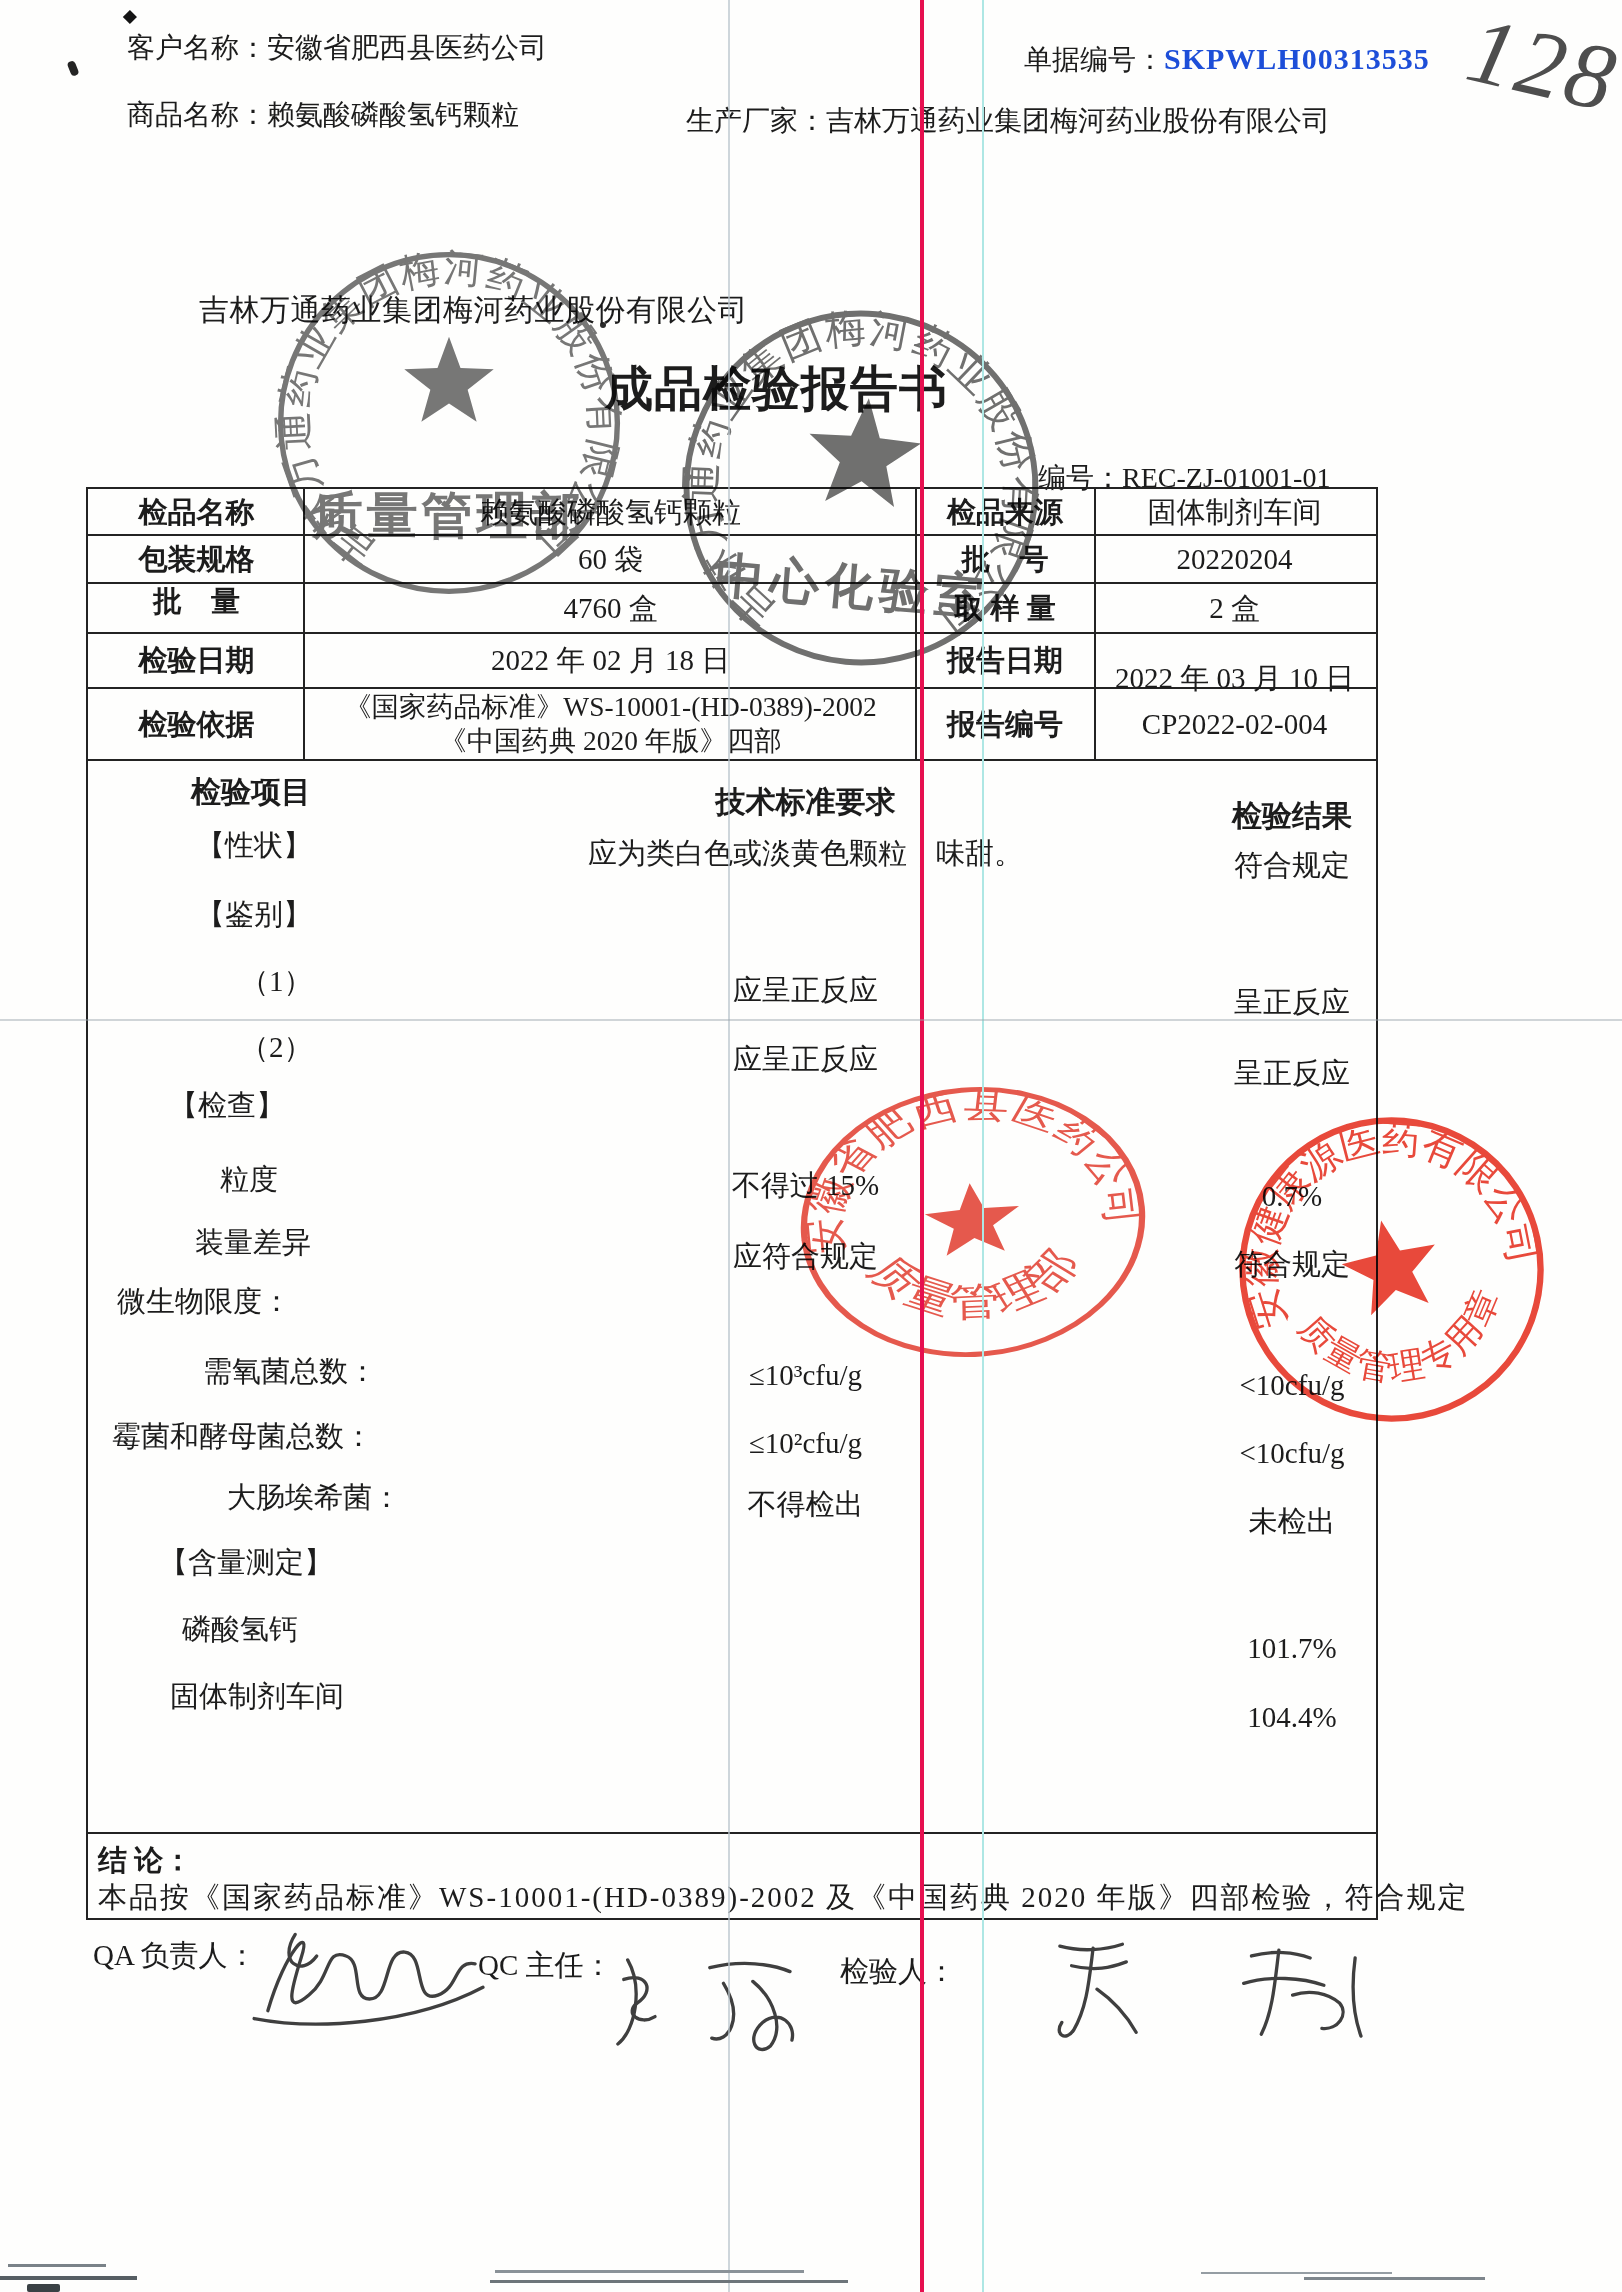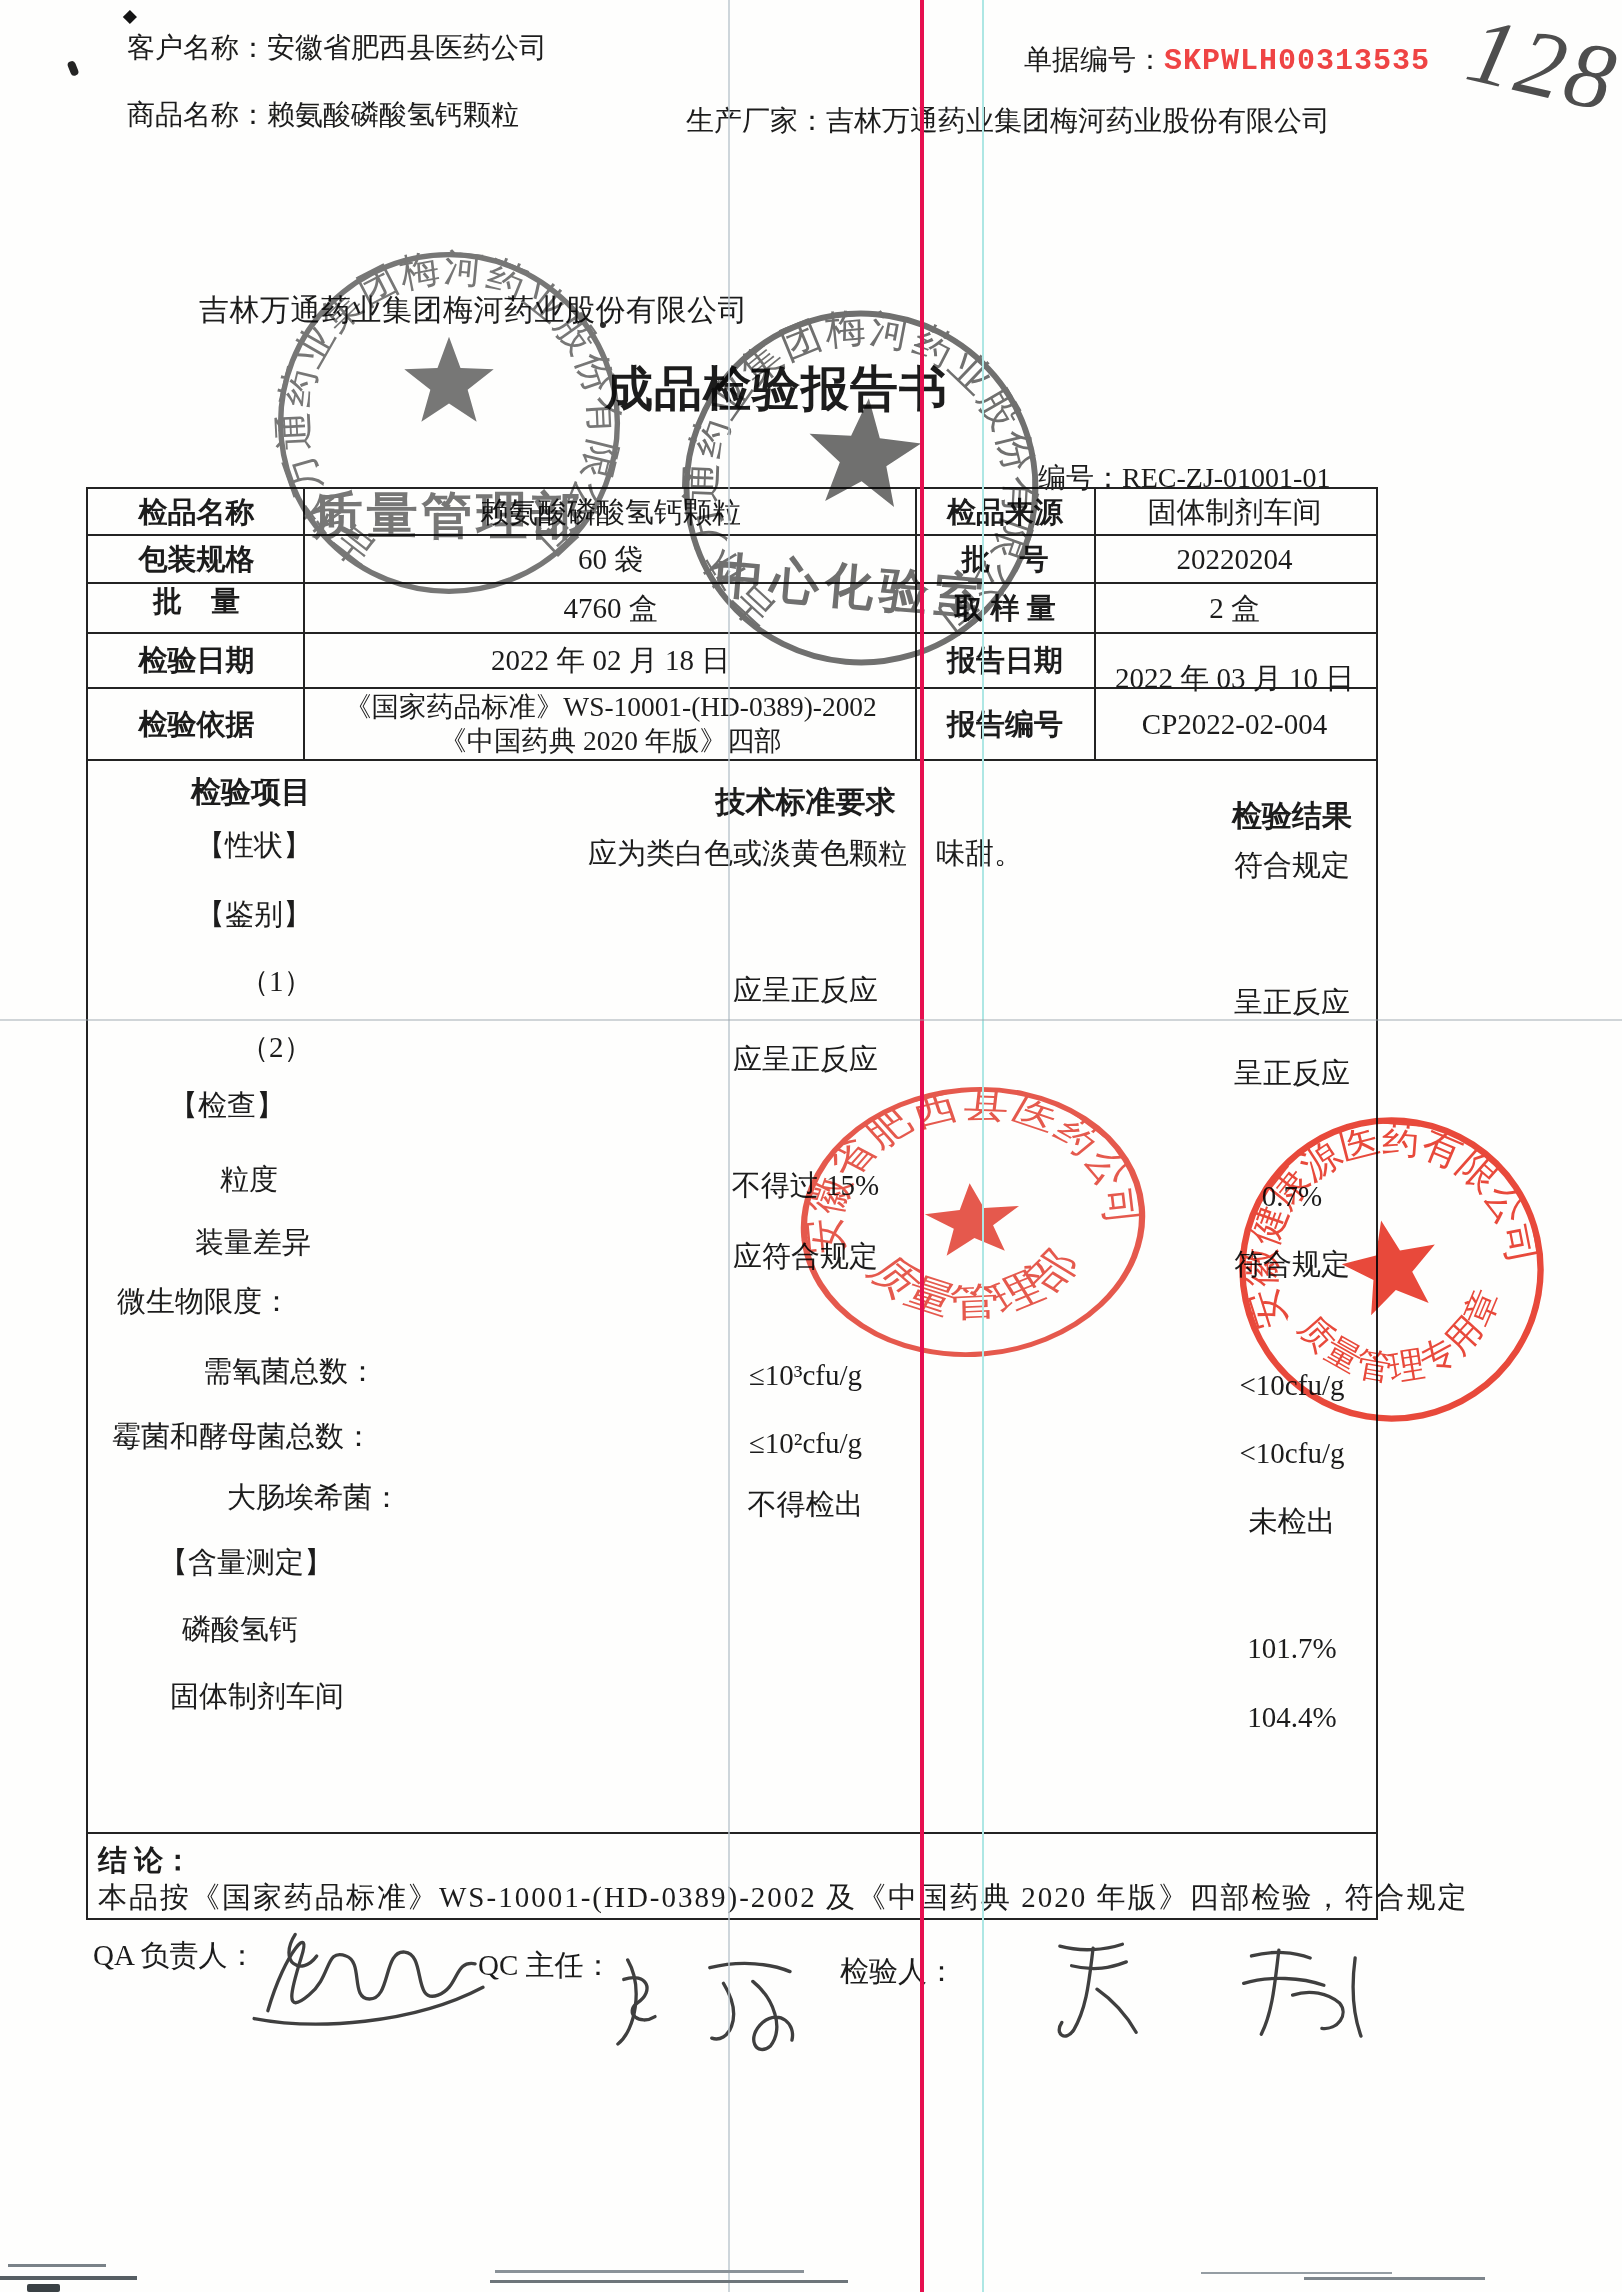--- a/index.html
+++ b/index.html
@@ -1,21 +1,21 @@
 <!DOCTYPE html>
 <html><head>
 <meta charset="utf-8">
 <style>
   html,body{margin:0;padding:0;background:#d9d9d9;}
   .page{position:relative;width:1622px;height:2293px;background:#fefefd;overflow:hidden;
         font-family:"Liberation Serif","DejaVu Serif",serif;color:#1c1c1c;}
   .abs{position:absolute;}
   .t28{font-size:27.4px;} .t29{font-size:28px;} .t30{font-size:29px;} .t31{font-size:30px;}
   .bold{font-weight:700;}
-  .docno-value{font-family:Liberation Mono, monospace;font-weight:700;font-size:30px;letter-spacing:1px;color:#ef4444;}
+  .docno-value{font-family:Liberation Serif, serif;font-weight:700;font-size:30px;letter-spacing:1px;color:#1d4ed8;}
   
   .tbl{position:absolute;left:86px;top:487px;width:1288px;height:1429px;border:2.9px solid #232323;}
   .vline{position:absolute;top:0;width:2px;background:#232323;}
   .hline{position:absolute;left:0;width:100%;height:2px;background:#232323;}
   .cell{position:absolute;display:flex;align-items:center;justify-content:center;text-align:center;line-height:1.25;}
   
   .spec-item{position:absolute;font-size:29px;white-space:nowrap;}
   .c-std{position:absolute;left:492px;width:627px;text-align:center;font-size:29px;white-space:nowrap;}
   .c-std-wide{position:absolute;left:372px;width:863px;text-align:center;font-size:27.4px;white-space:nowrap;}
   .c-res{position:absolute;left:1145px;width:294px;text-align:center;font-size:29px;white-space:nowrap;}

